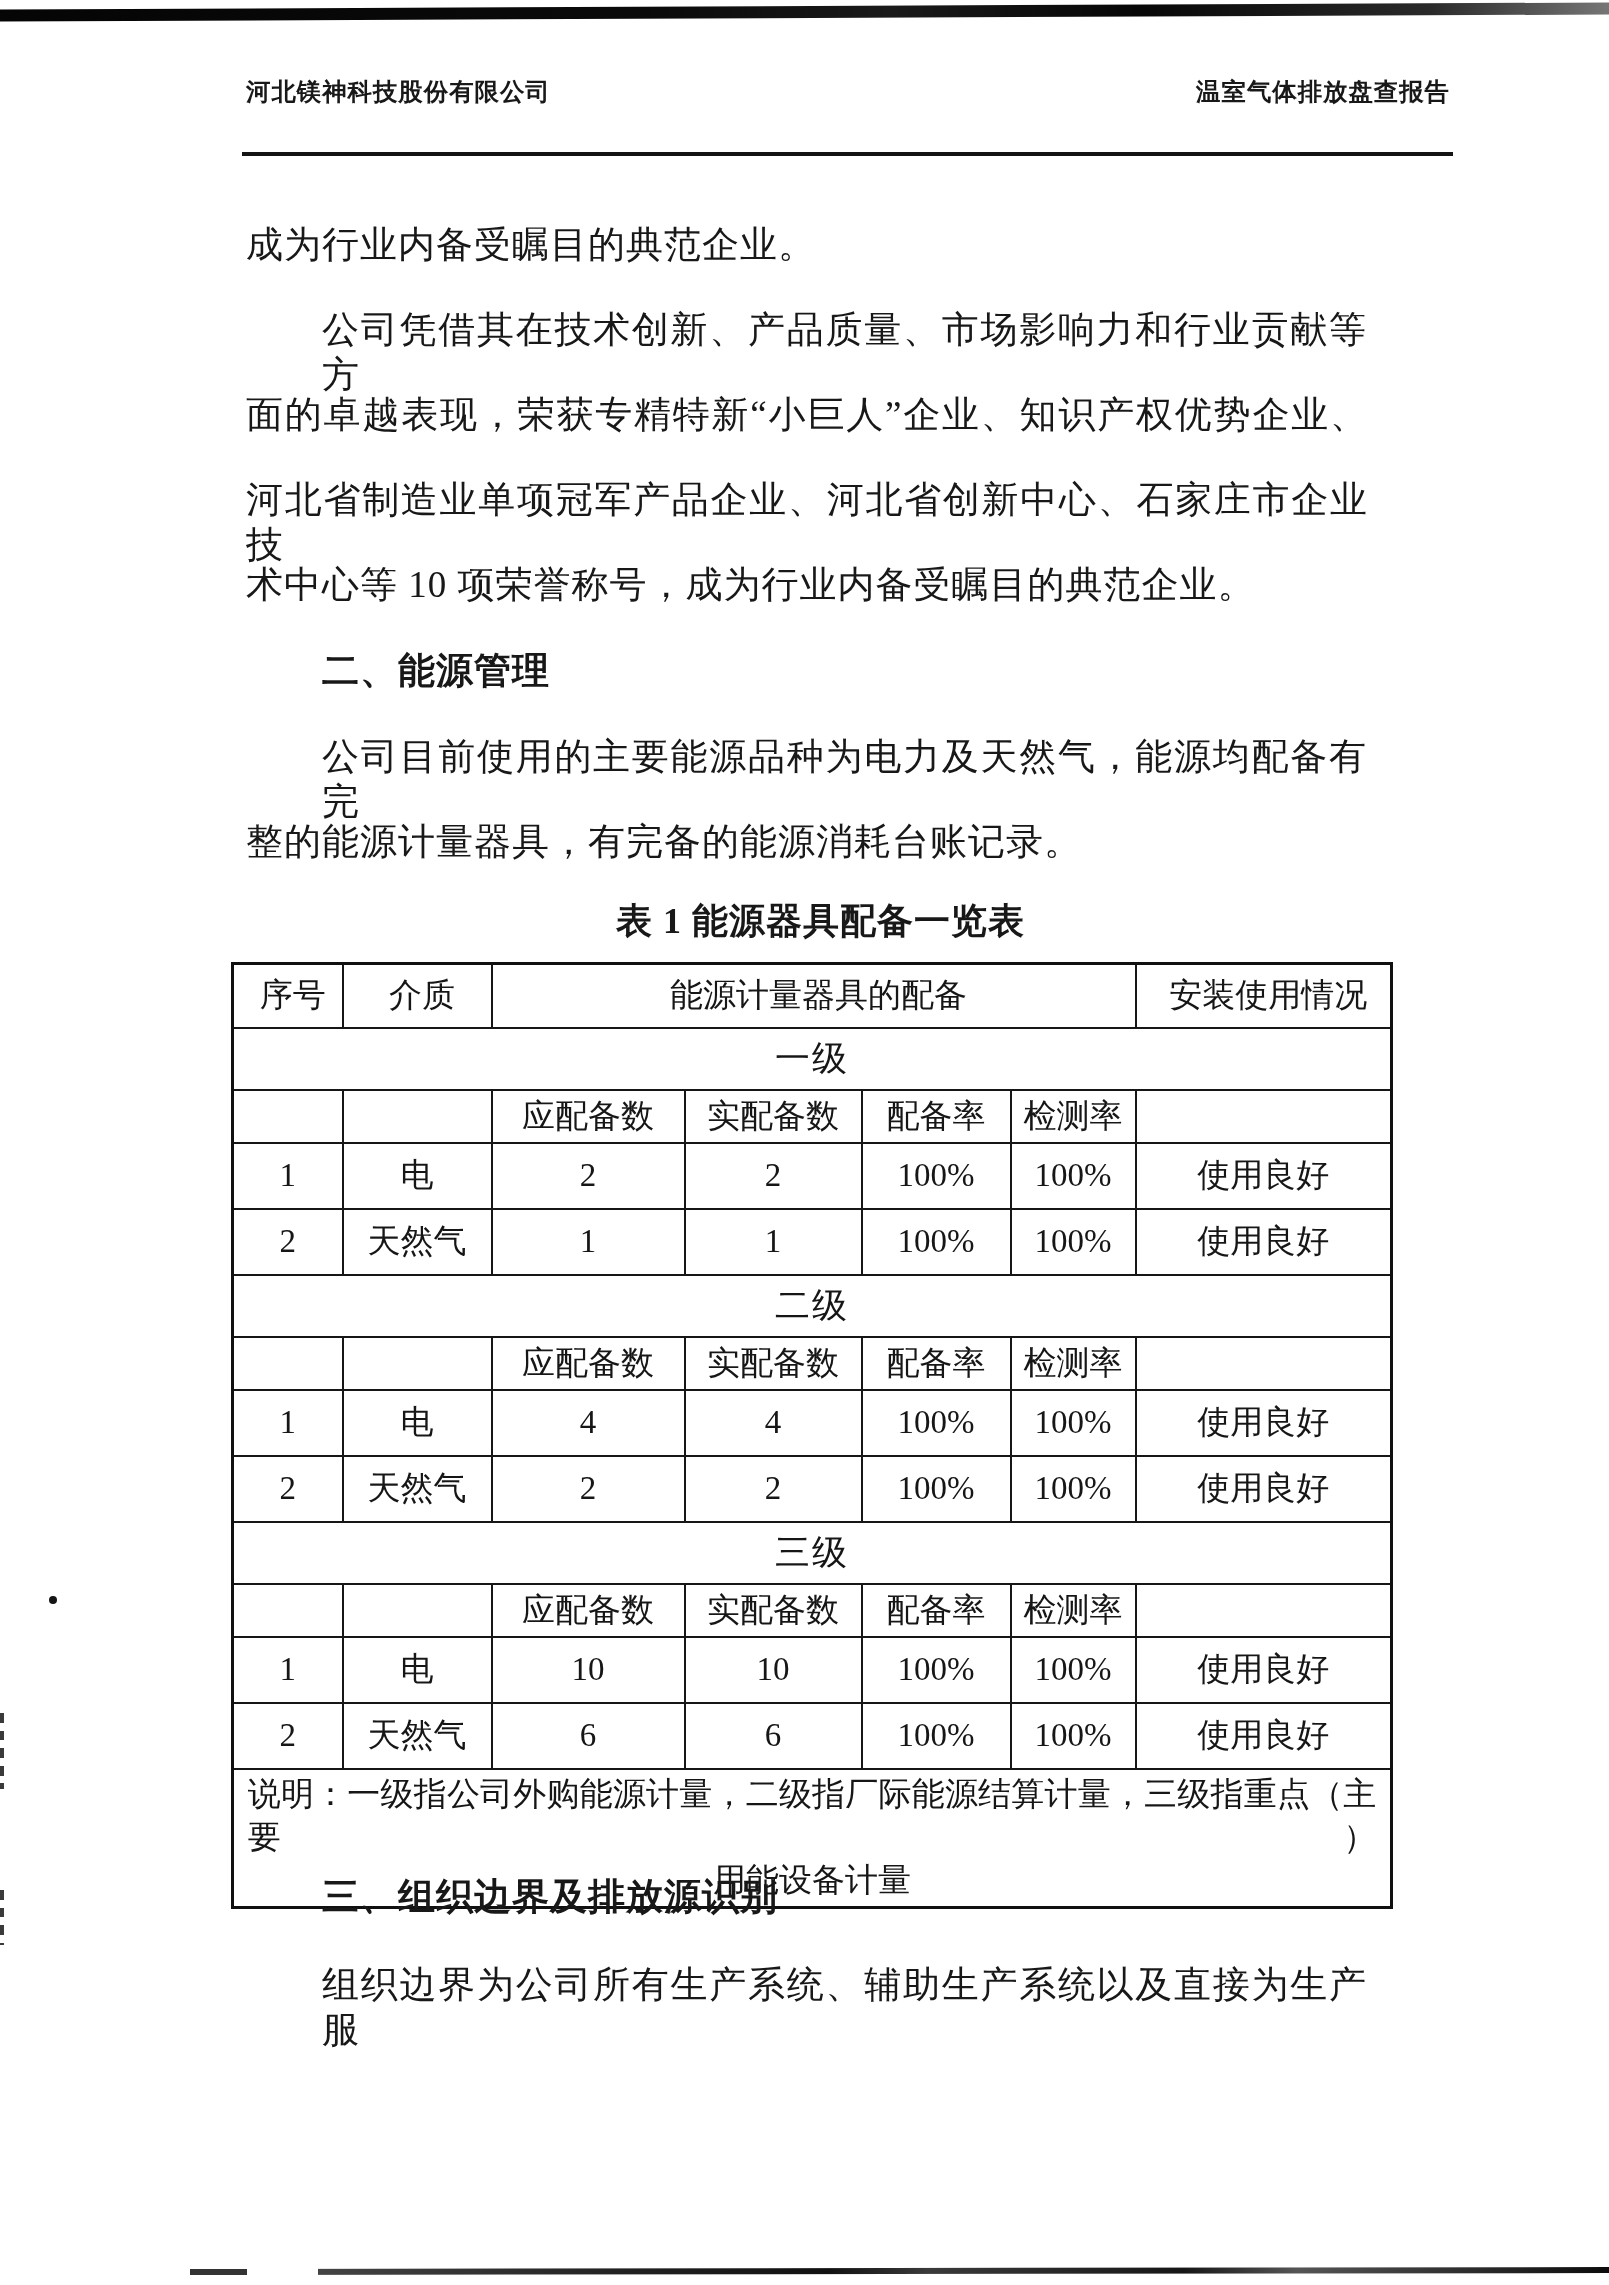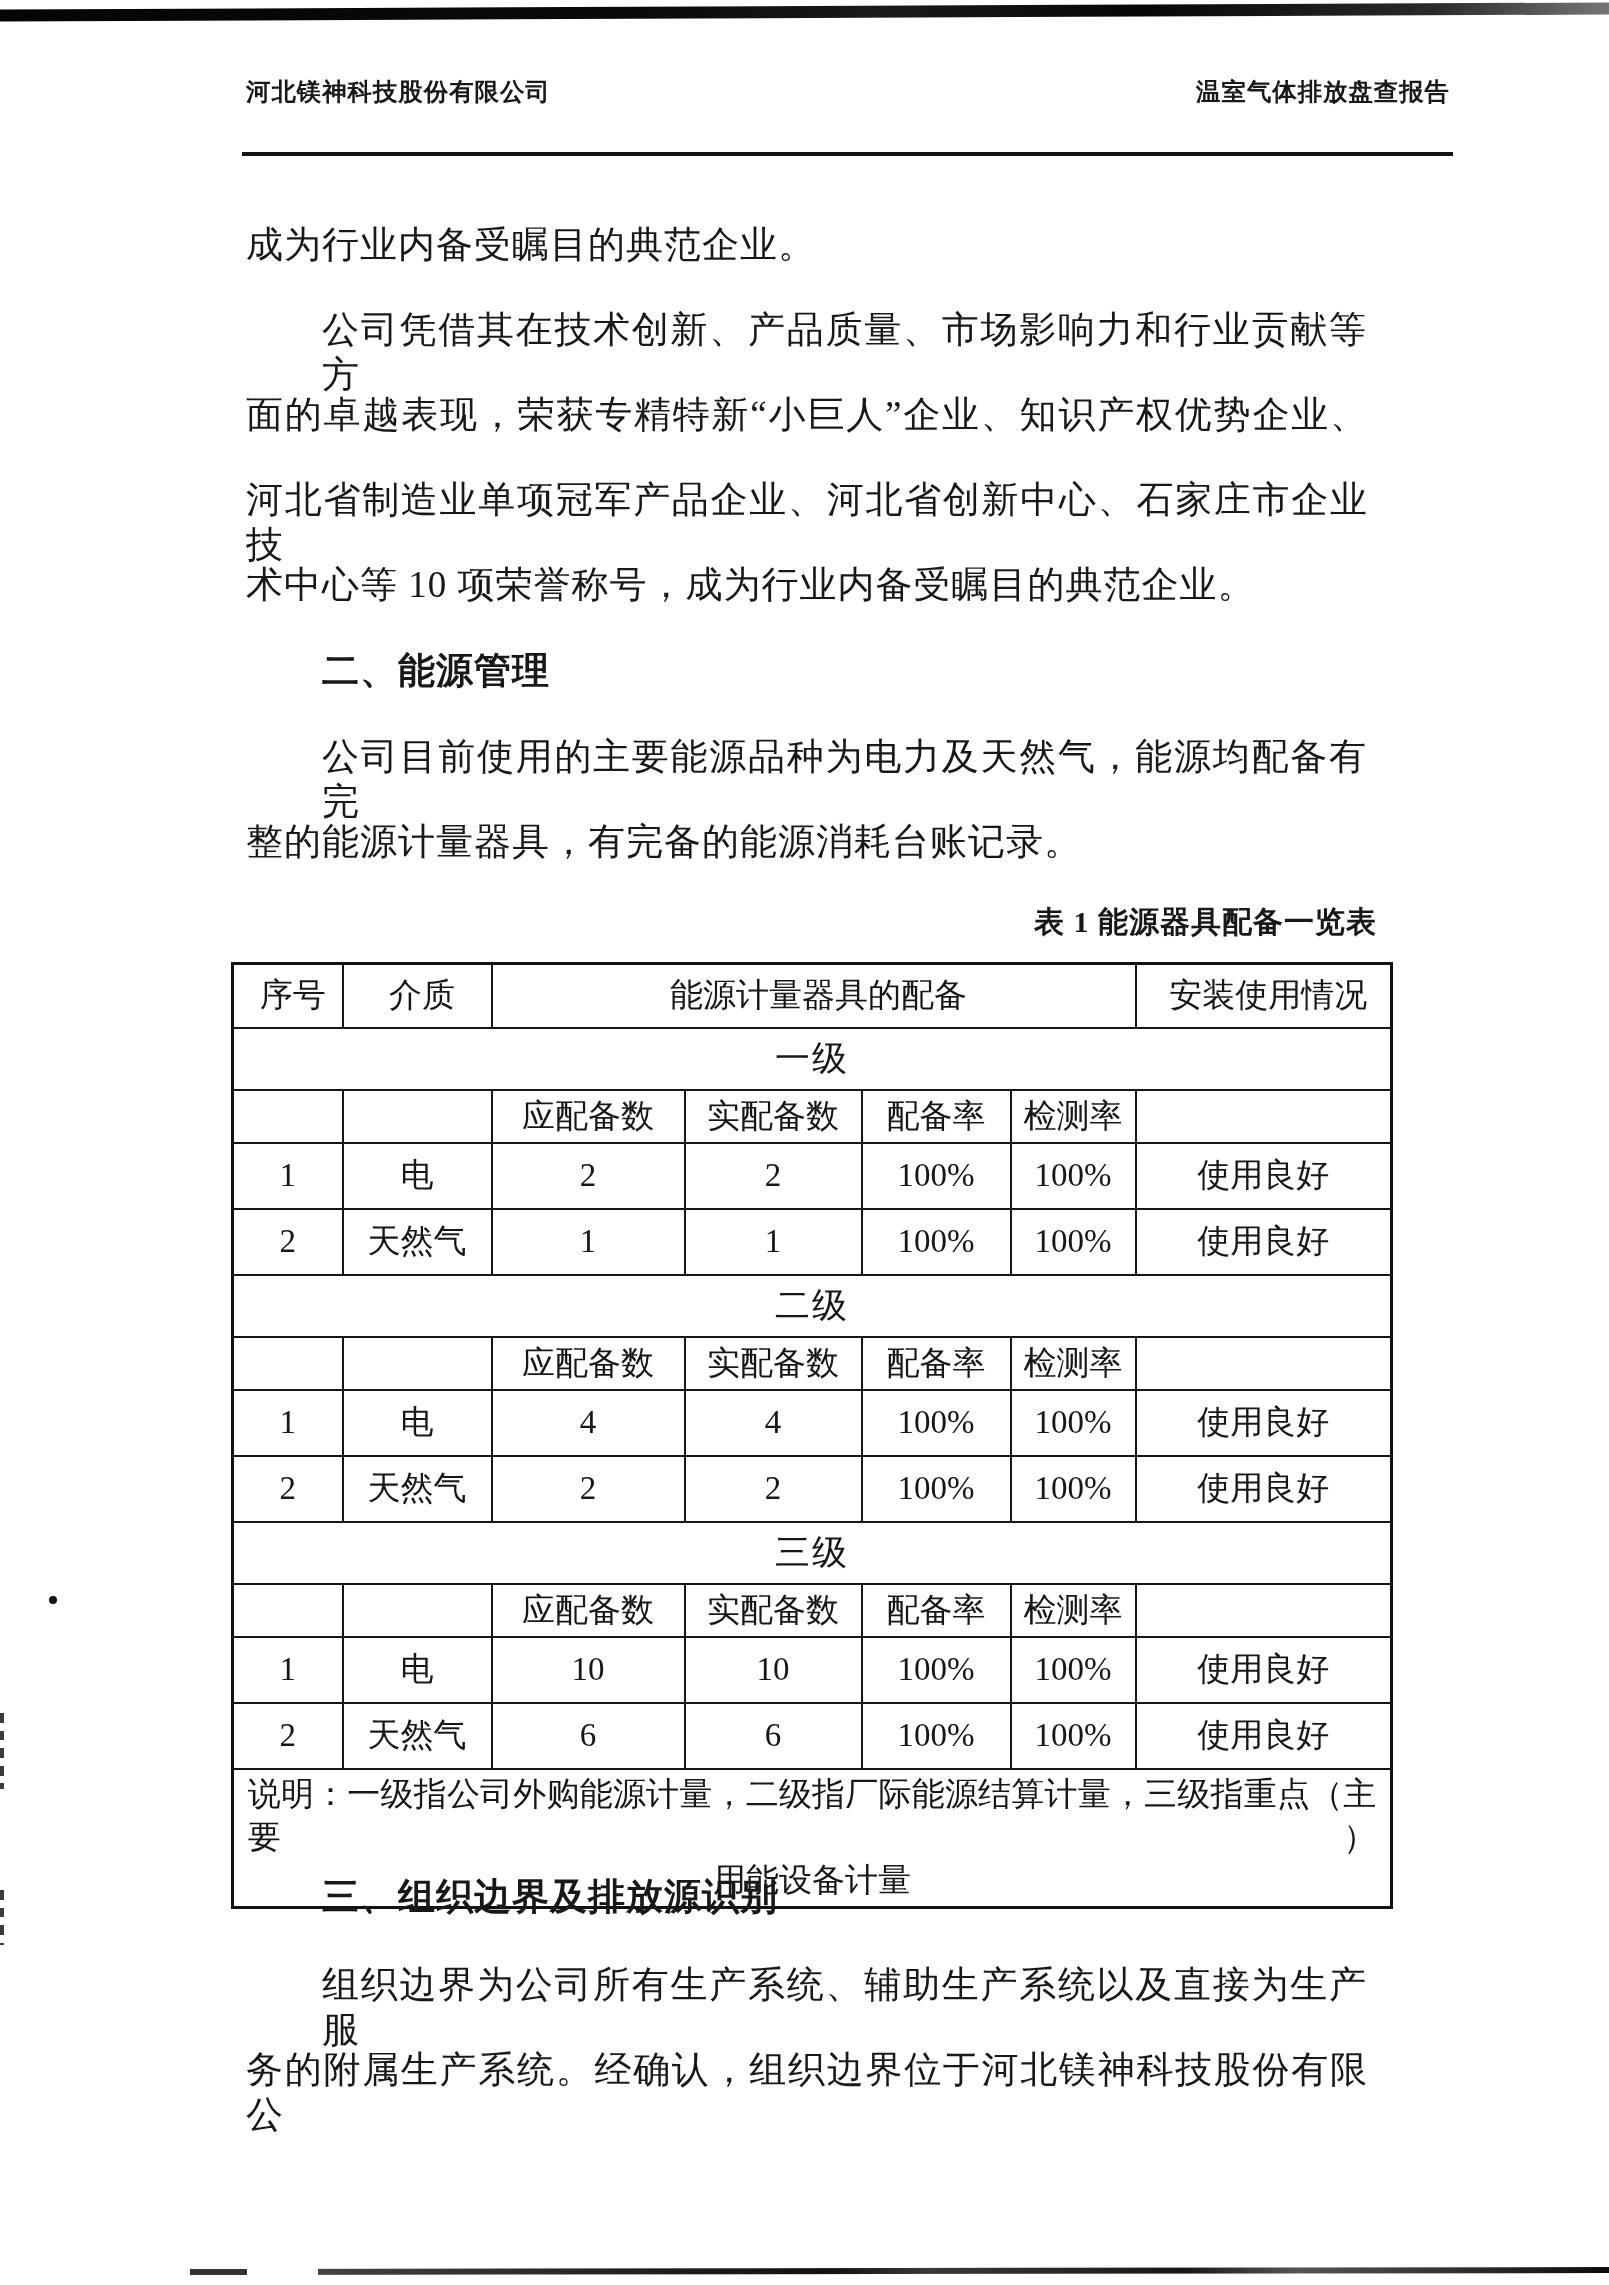--- a/index.html
+++ b/index.html
@@ -40,21 +40,21 @@
   .just{white-space:normal;text-align:justify;text-align-last:justify;-moz-text-align-last:justify;}
   .bold{font-weight:bold;}
   .l1 {top:222px;left:246px;}
   .l2 {top:307px;left:322px;width:1045px;}
   .l3 {top:392px;left:246px;width:1122px;}
   .l4 {top:477px;left:246px;width:1122px;}
   .l5 {top:562px;left:246px;}
   .h2 {top:648px;left:322px;}
   .l6 {top:734px;left:322px;width:1045px;}
   .l7 {top:819px;left:246px;}
-  .ttl{top:899px;left:216px;width:1161px;text-align:right;font-size:30px;}
+  .ttl{top:899px;left:240px;width:1161px;text-align:center;font-size:36px;}
   .h3 {top:1874px;left:322px;}
   .l8 {top:1962px;left:322px;width:1045px;}
   .l9 {top:2047px;left:246px;width:1122px;}
 
   
   table.meter{
     position:absolute;top:962px;left:231px;
     width:1161px;border-collapse:collapse;
     border:3.9px solid #101010;
     table-layout:fixed;
@@ -217,16 +217,15 @@
         <td colspan="7">
           <div class="note-l1">说明：一级指公司外购能源计量，二级指厂际能源结算计量，三级指重点（主要）</div>
           <div class="note-l2">用能设备计量</div>
         </td>
       </tr>
     </tbody>
   </table>
 
   <div class="line h3 bold">三、组织边界及排放源识别</div>
   <div class="line l8 just">组织边界为公司所有生产系统、辅助生产系统以及直接为生产服</div>
-  <div class="line l9 just">务的附属生产系统。经确认，组织边界位于河北镁神科技股份有限公</div>
 
 </div>
 
 
 </body></html>

